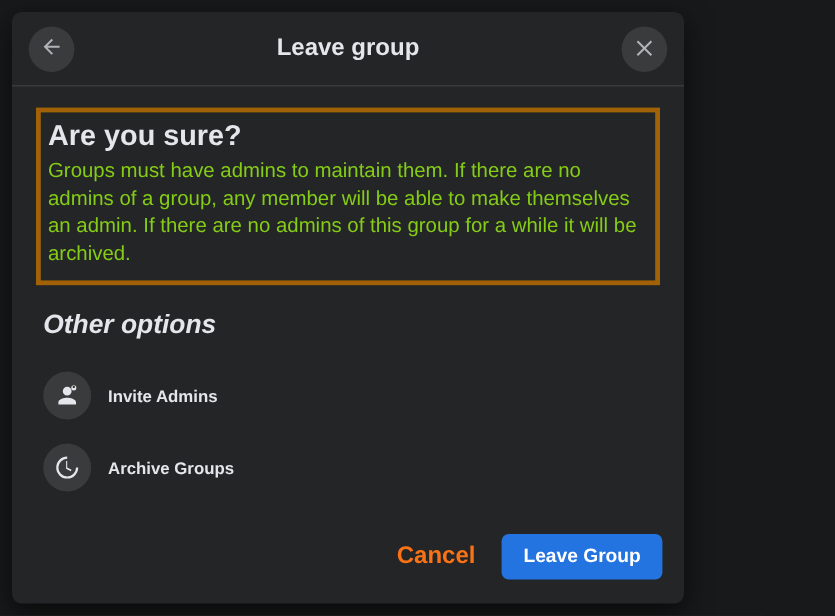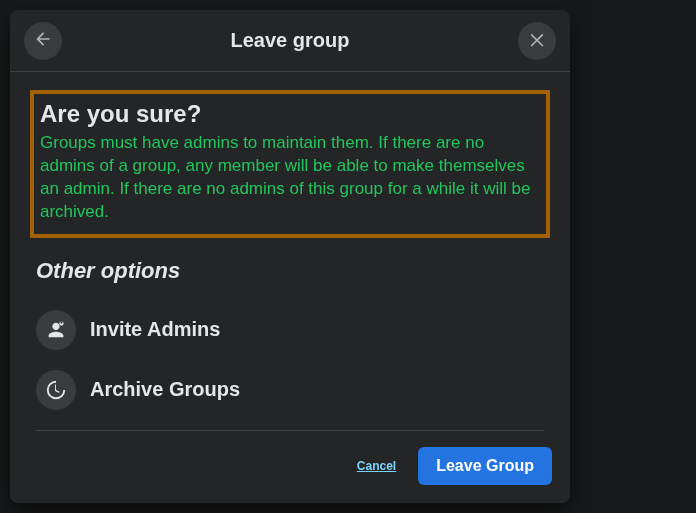--- a/index.html
+++ b/index.html
@@ -63,21 +63,21 @@
   }
   .warning-title {
     font-size: 24px;
     font-weight: 700;
     color: #e4e6eb;
     margin-bottom: 4px;
   }
   .warning-text {
     font-size: 17px;
     line-height: 1.35;
-    color: #22c55e;
+    color: #84cc16;
   }
   .section-title {
     font-size: 22px;
     font-weight: 700;
     margin: 12px 0 16px 6px;
     color: #e4e6eb;
     font-style: italic;
   }
   .option-row {
     display: flex;
@@ -92,46 +92,45 @@
     border-radius: 50%;
     background: #3a3b3c;
     display: flex;
     align-items: center;
     justify-content: center;
     margin-right: 14px;
     flex-shrink: 0;
   }
   .option-icon svg { fill: #e4e6eb; }
   .option-label {
-    font-size: 20px;
+    font-size: 14px;
     font-weight: 600;
     color: #e4e6eb;
   }
   .divider {
     height: 1px;
     background: #3e4042;
     margin: 10px 6px 0 6px;
   }
   .footer {
     display: flex;
     justify-content: flex-end;
     align-items: center;
     padding: 14px 18px 18px 18px;
     gap: 8px;
   }
   .btn-cancel {
     background: transparent;
     border: none;
-    color: #7dd3fc;
-    font-size: 12px;
+    color: #f97316;
+    font-size: 20px;
     font-weight: 600;
     padding: 10px 14px;
     border-radius: 6px;
     cursor: pointer;
-    text-decoration: underline;
   }
   .btn-primary {
     background: #2374e1;
     border: none;
     color: #fff;
     font-size: 16px;
     font-weight: 600;
     padding: 10px 18px;
     border-radius: 6px;
     cursor: pointer;

